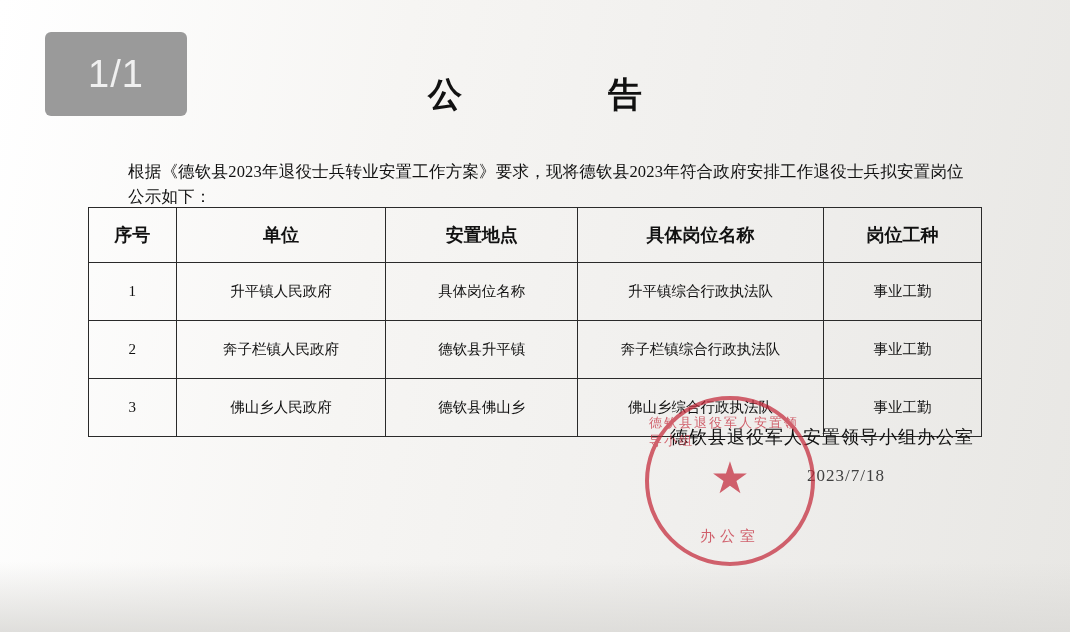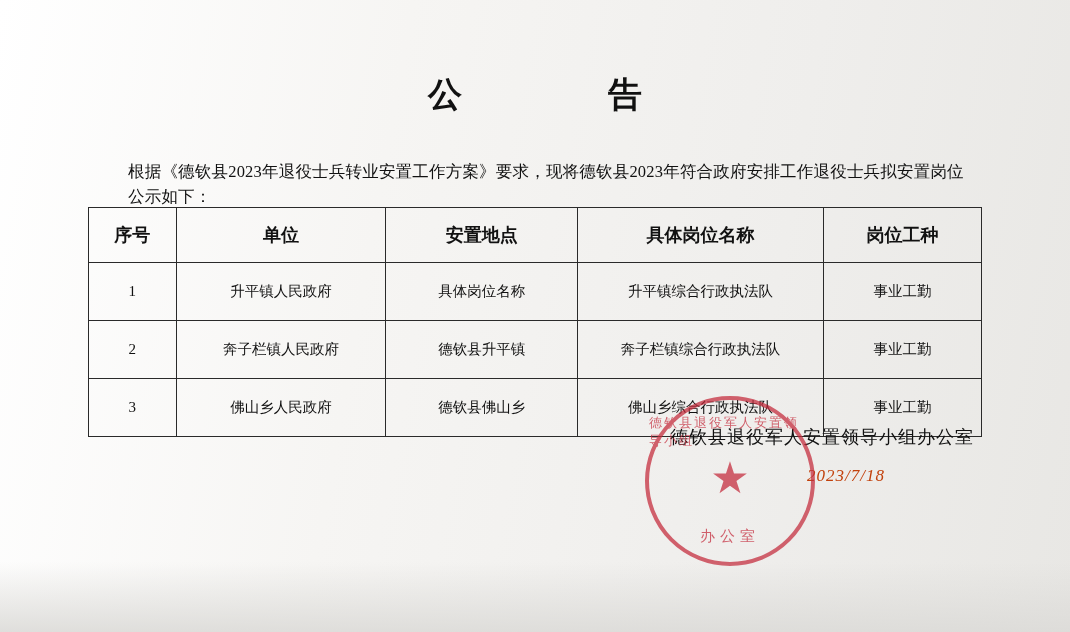--- a/index.html
+++ b/index.html
@@ -118,24 +118,23 @@
     font-size: 18px;
     color: #111;
     letter-spacing: 1px;
     text-align: right;
   }
   #sign-date {
     position: absolute;
     right: 185px;
     top: 466px;
     font-size: 17px;
-    color: #c2410c;
+    color: #404040;
     letter-spacing: 1px;
     text-align: left;
-    font-style: italic;
   }
   
   #seal {
     position: absolute;
     left: 645px;
     top: 396px;
     width: 162px;
     height: 162px;
     border: 4px solid #c4293a;
     border-radius: 50%;
@@ -243,14 +242,15 @@
     <div id="sign-date">2023/7/18</div>
 
     <div id="seal">
       <div class="seal-top-text">德钦县退役军人安置领导小组</div>
       <div class="seal-star">★</div>
       <div class="seal-bottom-text">办公室</div>
     </div>
 
   </div>
 
+  <div id="page-badge">1/1</div>
   <div id="vignette"></div>
 </div>
 
 </body></html>

